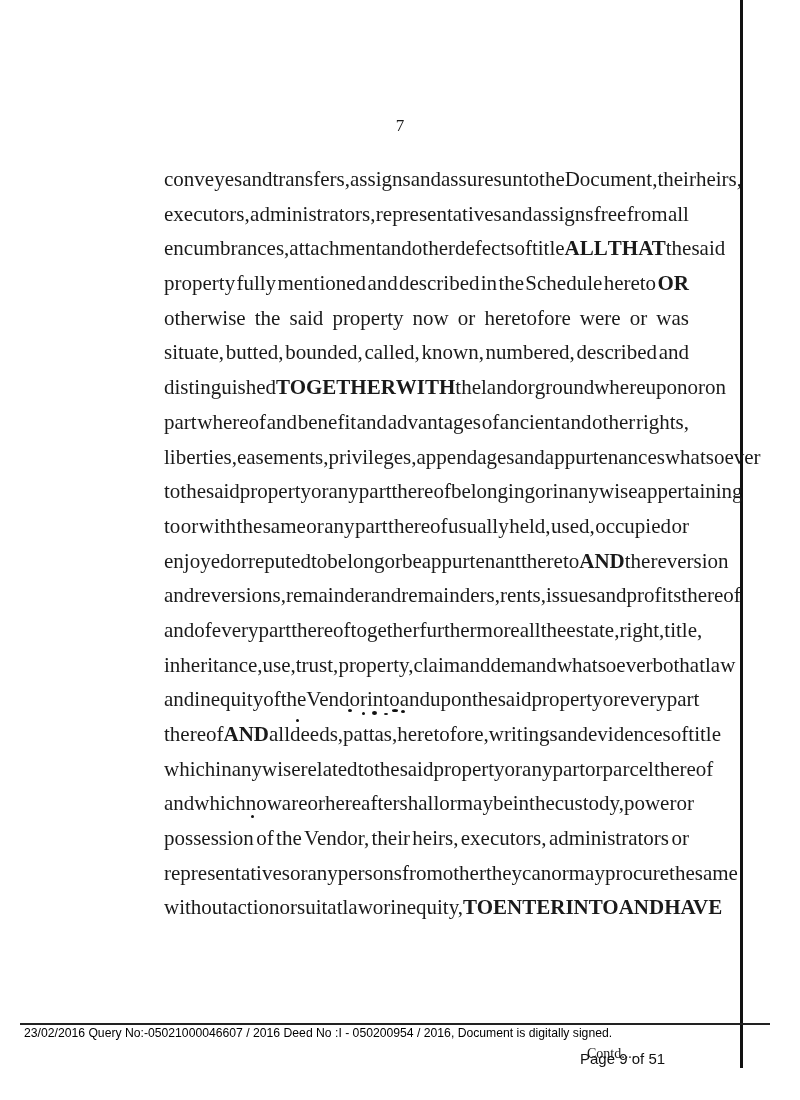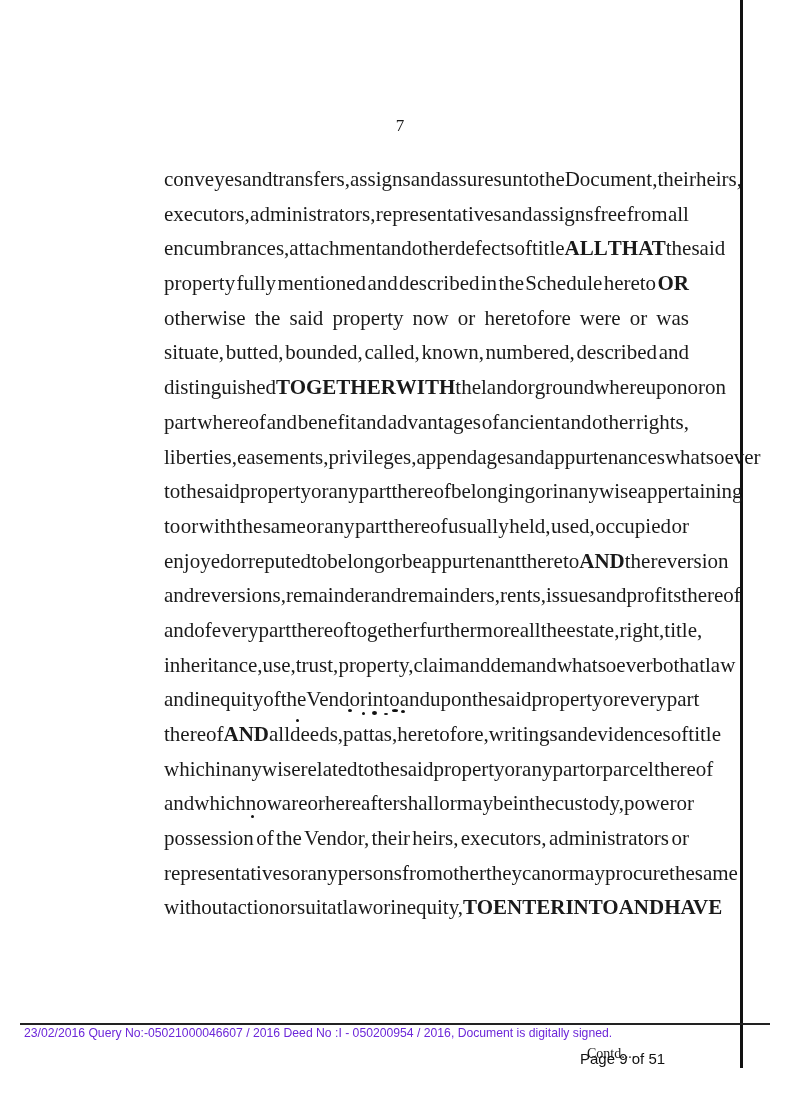--- a/index.html
+++ b/index.html
@@ -5,21 +5,21 @@
   html, body { margin:0; padding:0; }
   body { width:800px; height:1100px; background:#ffffff; position:relative; overflow:hidden;
          font-family:"Liberation Serif", serif; color:#1a1a1a; }
   .page-number { position:absolute; top:116px; left:0; width:800px; text-align:center; font-size:17px; }
   .body-text { position:absolute; left:131px; width:525px; top:168px; font-size:21px;margin-left:33px; }
   .line { height:34.7px; line-height:22px; text-align:justify; text-align-last:justify; white-space:nowrap; display:flex; justify-content:space-between; }
   .line b { font-weight:bold; }
   .contd { position:absolute; top:1046px; left:587px; font-size:14px; }
   .rule { position:absolute; top:1023px; left:20px; width:750px; height:1.5px; background:#222; }
   .vbar { position:absolute; left:740px; top:0; width:3px; height:1068px; background:#111; }
-  .footer-line { position:absolute; top:1026px; left:24px; font-family:"Liberation Sans", sans-serif; font-size:12.2px; color:#6d28d9; }
+  .footer-line { position:absolute; top:1026px; left:24px; font-family:"Liberation Sans", sans-serif; font-size:12.2px; color:#000000; }
   .footer-page { position:absolute; top:1050px; left:580px; font-family:"Liberation Sans", sans-serif; font-size:15px; color:#111; }
   .smudge { position:absolute; background:#111; border-radius:50%; }
 </style>
 </head>
 <body>
 
 <div class="vbar"></div>
 
 <div class="page-number">7</div>
 

